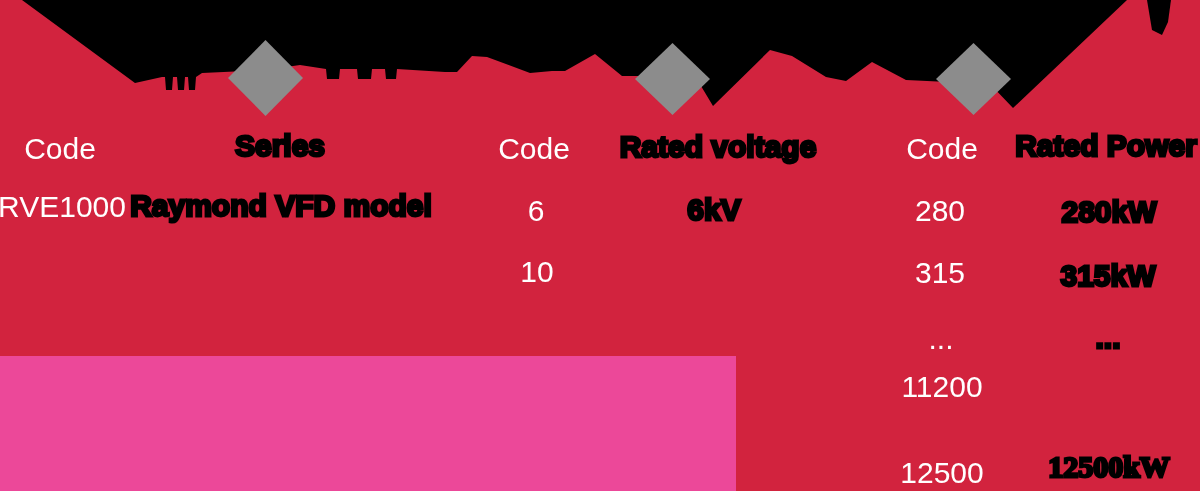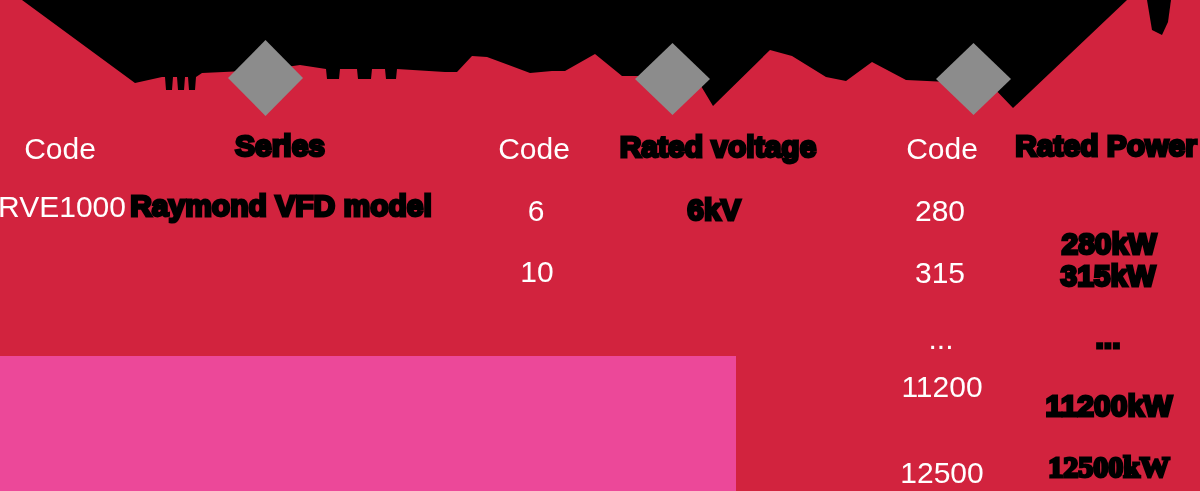--- a/index.html
+++ b/index.html
@@ -60,23 +60,22 @@
 
   <div class="cell wtxt" style="left:534px; top:149px;">Code</div>
   <div class="cell btxt" style="left:718px; top:147px;">Rated voltage</div>
   <div class="cell wtxt" style="left:536px; top:211px;">6</div>
   <div class="cell btxt" style="left:714px; top:210px;">6kV</div>
   <div class="cell wtxt" style="left:537px; top:272px;">10</div>
 
   <div class="cell wtxt" style="left:942px;  top:149px;">Code</div>
   <div class="cell btxt" style="left:1106px; top:146px;">Rated Power</div>
   <div class="cell wtxt" style="left:940px;  top:211px;">280</div>
-  <div class="cell btxt" style="left:1109px; top:212px;margin-top:32px;">280kW</div>
+  <div class="cell btxt" style="left:1109px; top:212px;">280kW</div>
   <div class="cell wtxt" style="left:940px;  top:273px;">315</div>
   <div class="cell btxt" style="left:1108px; top:276px;">315kW</div>
   <div class="cell wtxt" style="left:941px;  top:339px;">...</div>
   <div class="cell btxt" style="left:1108px; top:338px;">...</div>
   <div class="cell wtxt" style="left:942px;  top:387px;">11200</div>
-  <div class="cell btxt" style="left:1109px; top:406px;">11200kW</div>
   <div class="cell wtxt" style="left:942px;  top:465px;margin-top:8px;">12500</div>
   <div class="cell btxt" style="left:1109px; top:467px;font-family:Liberation Serif, serif;">12500kW</div>
 
 </div>
 
 </body></html>

